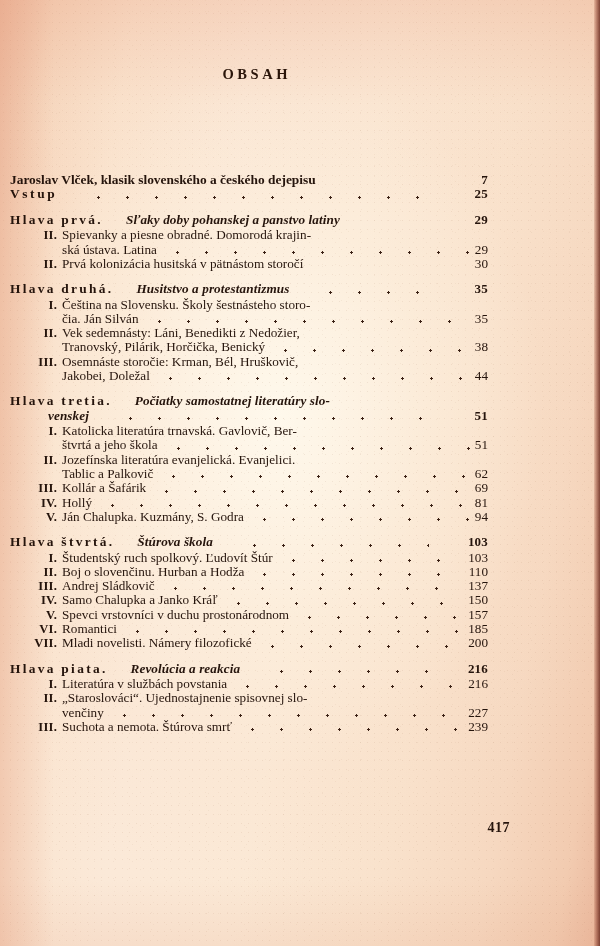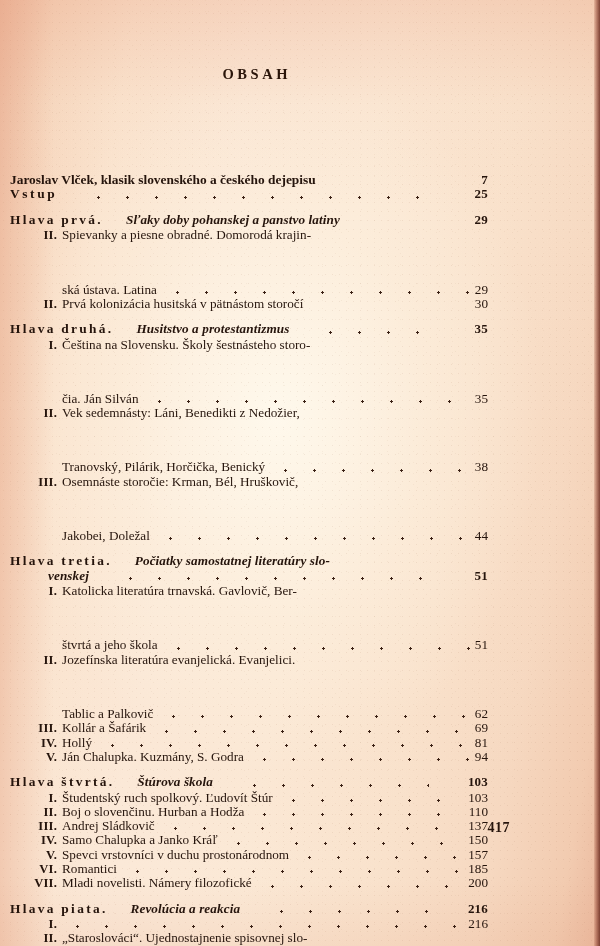--- a/index.html
+++ b/index.html
@@ -181,21 +181,21 @@
     font-size: 12.6px;
     letter-spacing: .2px;
   }
   .sub .stext {
     margin-left: 5px;
     font-size: 13.2px;
   }
   .sub-cont {
     padding-left: 52px;
   }
-  .sub-cont .stext { margin-left: 0; margin-top: 40px; }
+  .sub-cont .stext { margin-left: 0; }
 
   .folio {
     position: absolute;
     top: 820px;
     left: 0;
     width: 510px;
     text-align: right;
     font-weight: bold;
     font-size: 14px;
     letter-spacing: .5px;
@@ -404,20 +404,21 @@
         <div class="chapter">
           <div class="row">
             <span class="hlava">Hlava piata.</span>
             <span class="ctitle">Revolúcia a reakcia</span>
             <span class="lead"></span>
             <span class="num-col">216</span>
           </div>
           <div class="subs">
             <div class="sub">
               <span class="rn">I.</span>
+              <span class="stext">Literatúra v službách povstania</span>
               <span class="lead"></span>
               <span class="num-col">216</span>
             </div>
             <div class="sub">
               <span class="rn">II.</span>
               <span class="stext">„Staroslováci“. Ujednostajnenie spisovnej slo-</span>
               <span class="lead none"></span>
               <span class="num-col"></span>
             </div>
             <div class="sub sub-cont">

